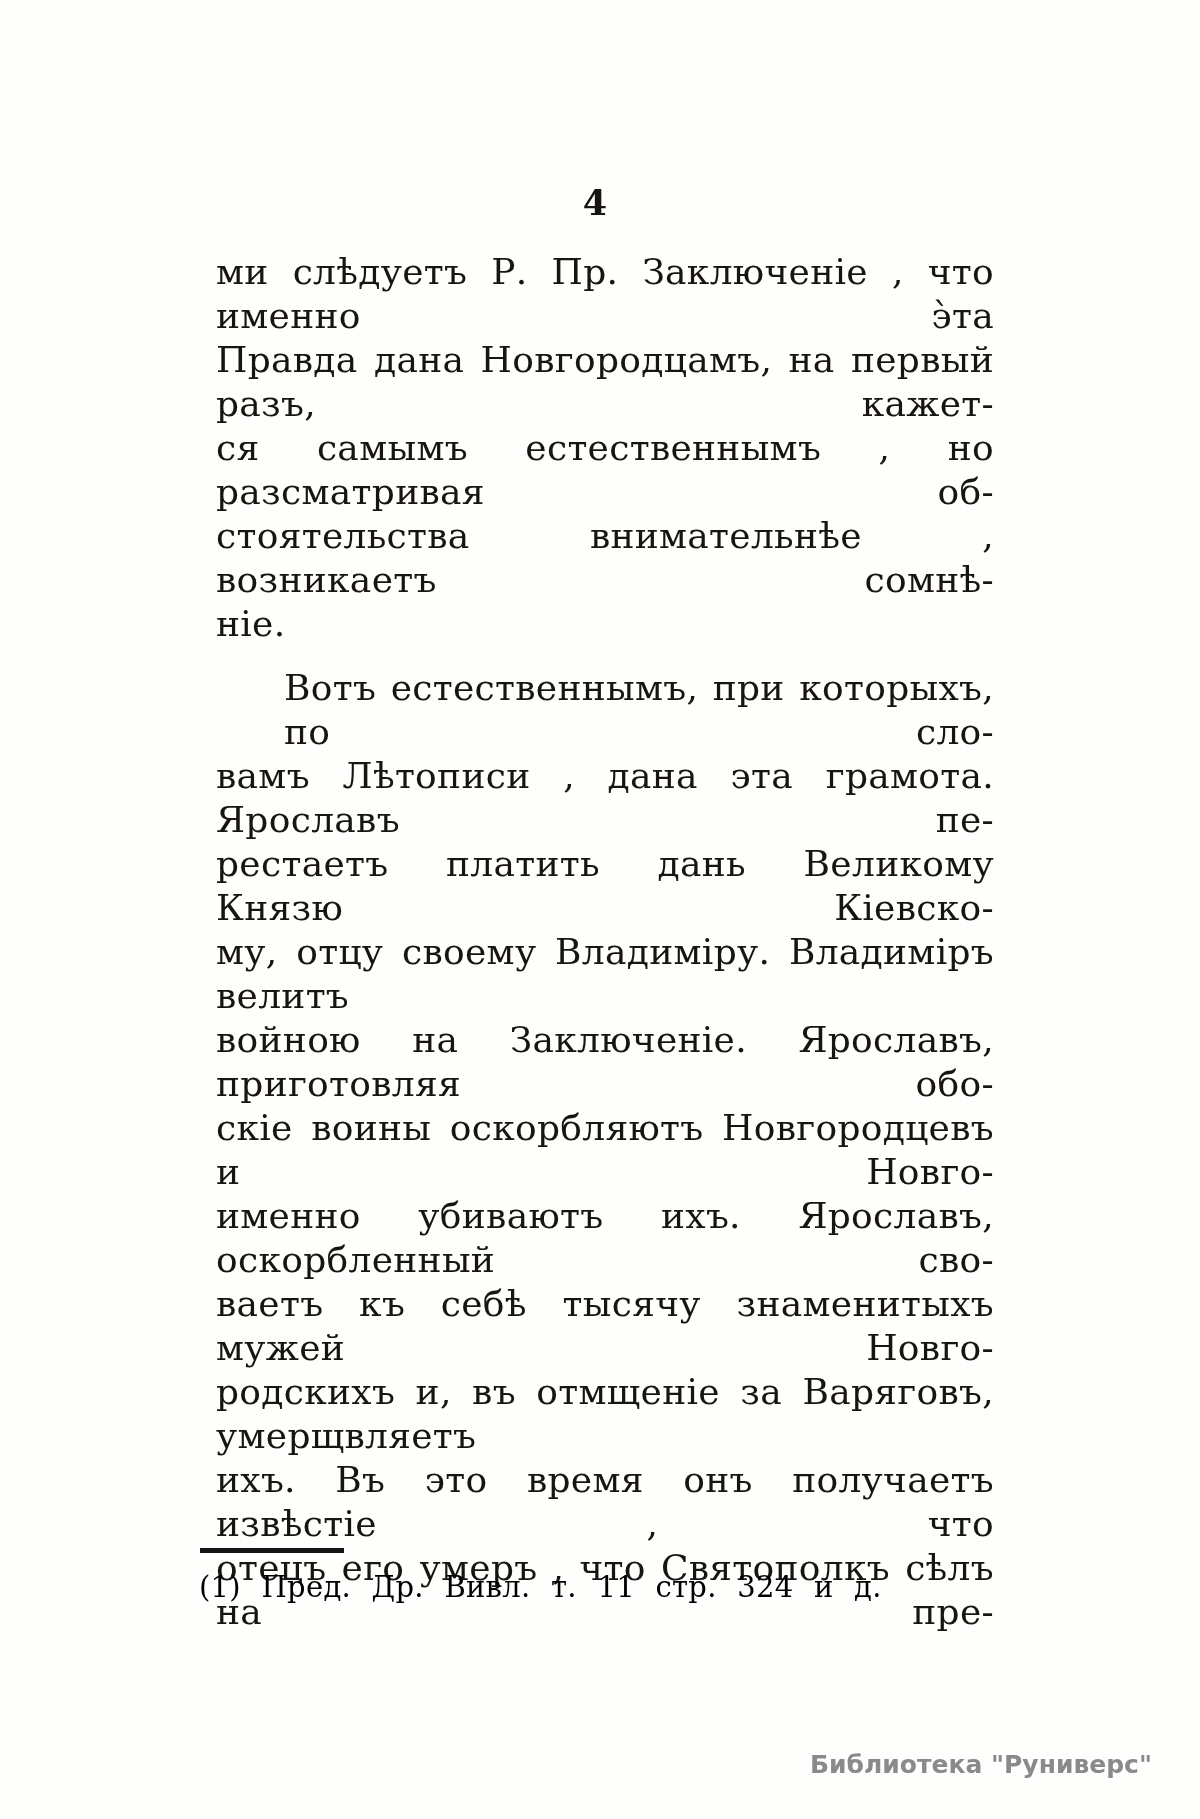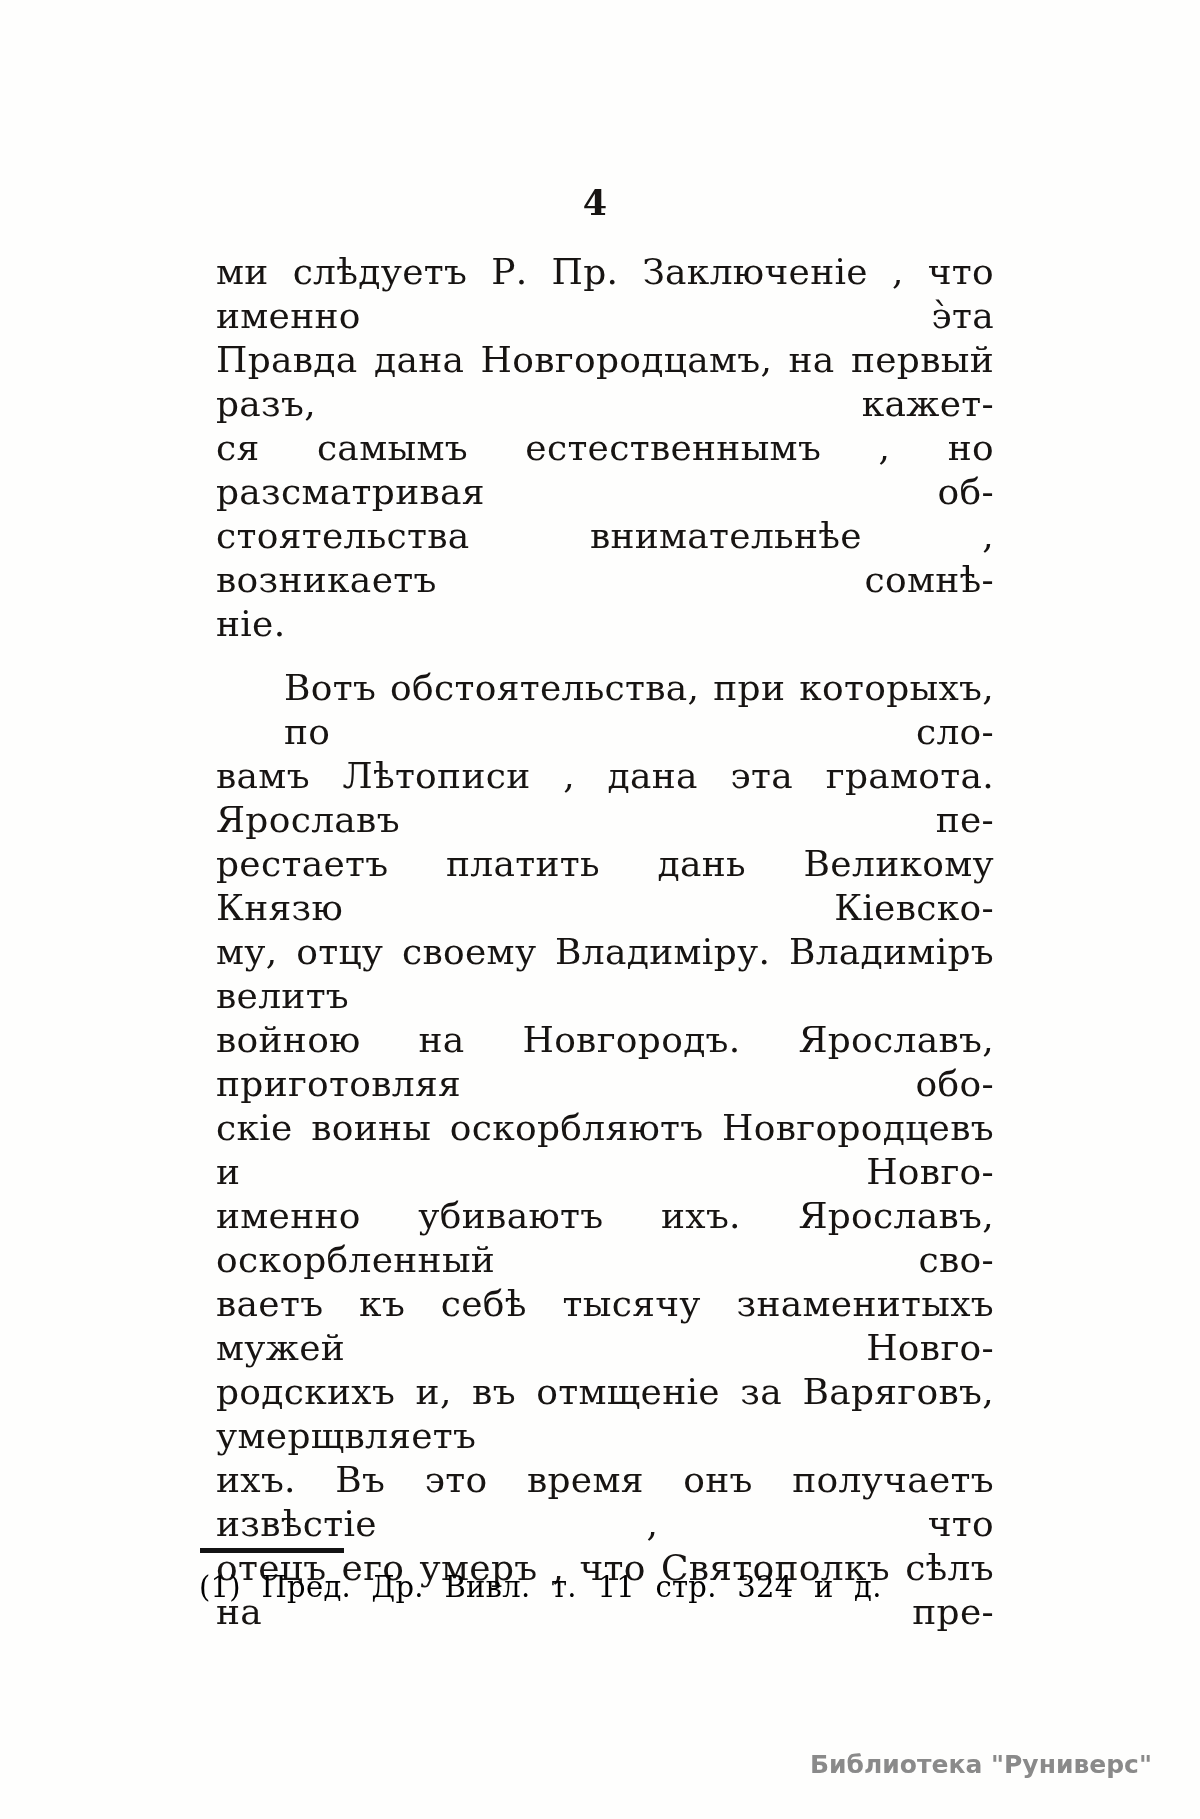--- a/index.html
+++ b/index.html
@@ -68,25 +68,25 @@
 
   <div class="text-block" id="text-block">
       <div class="paragraph">
         <div class="line">ми слѣдуетъ Р. Пр. Заключеніе , что именно э̀та</div>
         <div class="line">Правда дана Новгородцамъ, на первый разъ, кажет-</div>
         <div class="line">ся самымъ естественнымъ , но разсматривая об-</div>
         <div class="line">стоятельства внимательнѣе , возникаетъ сомнѣ-</div>
         <div class="line unjustified-last">ніе.</div>
       </div>
       <div class="paragraph">
-        <div class="line first-indent">Вотъ обстоятельства, при которыхъ, по сло-</div>
+        <div class="line first-indent">Вотъ естественнымъ, при которыхъ, по сло-</div>
         <div class="line">вамъ Лѣтописи , дана эта грамота. Ярославъ пе-</div>
         <div class="line">рестаетъ платить дань Великому Князю Кіевско-</div>
         <div class="line">му, отцу своему Владиміру. Владиміръ велитъ</div>
-        <div class="line">войною на Новгородъ. Ярославъ, приготовляя обо-</div>
+        <div class="line">войною на Заключеніе. Ярославъ, приготовляя обо-</div>
         <div class="line">скіе воины оскорбляютъ Новгородцевъ и Новго-</div>
         <div class="line">именно убиваютъ ихъ. Ярославъ, оскорбленный сво-</div>
         <div class="line">ваетъ къ себѣ тысячу знаменитыхъ мужей Новго-</div>
         <div class="line">родскихъ и, въ отмщеніе за Варяговъ, умерщвляетъ</div>
         <div class="line">ихъ. Въ это время онъ получаетъ извѣстіе , что</div>
         <div class="line">отецъ его умеръ , что Святополкъ сѣлъ на пре-</div>
       </div>
     </div>
 
   <div class="footnote-rule"></div>

